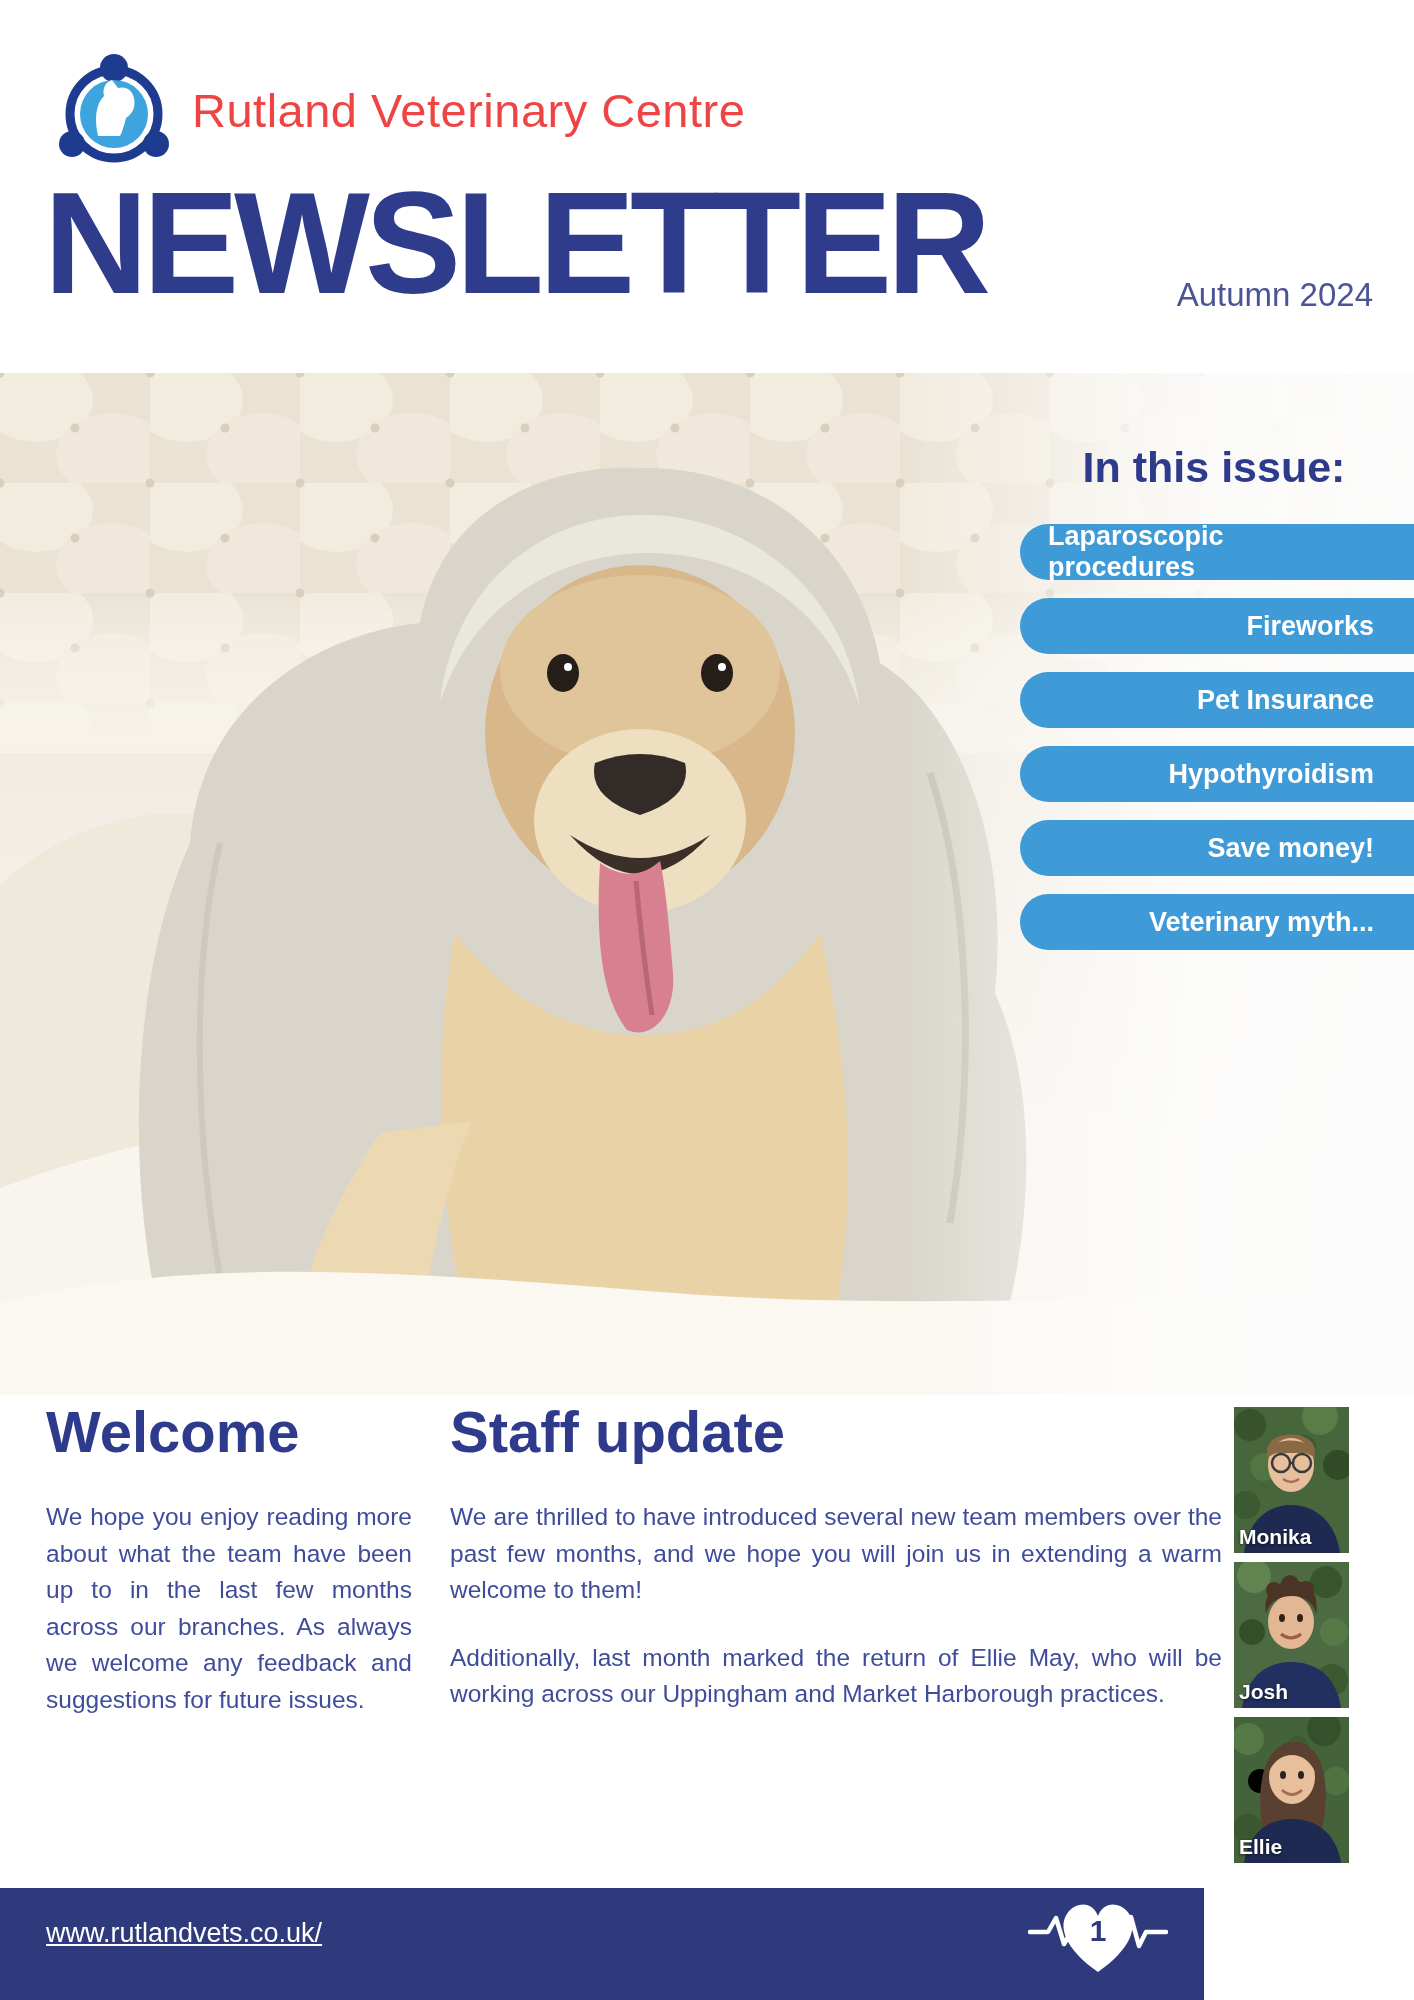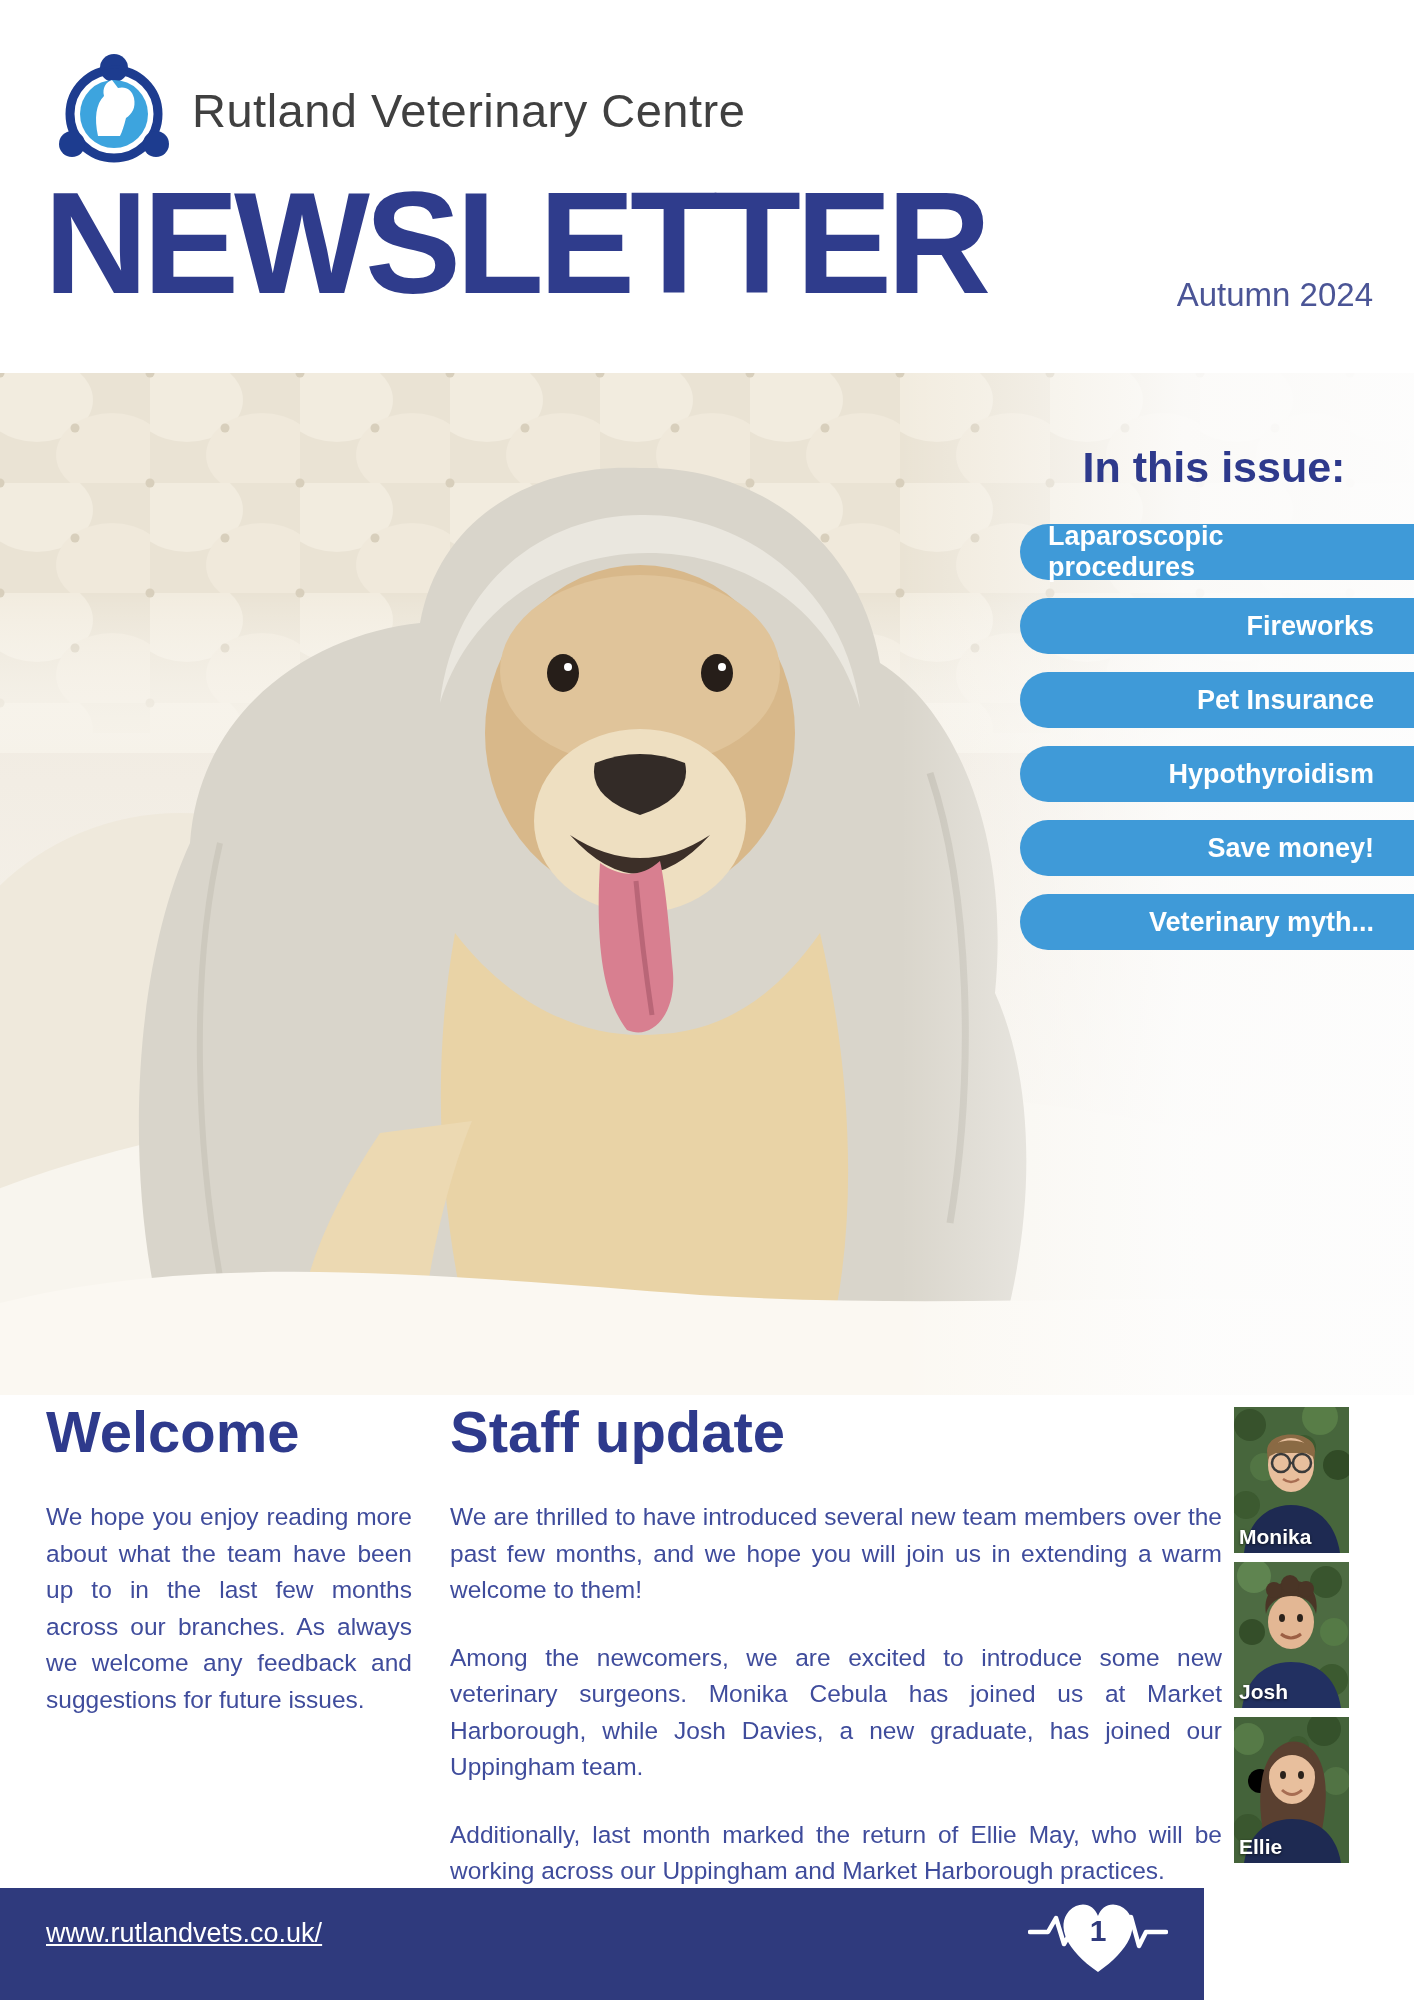--- a/index.html
+++ b/index.html
@@ -6,21 +6,21 @@
   html,body { background:#e8e8e8; }
   .page {
     position:relative; width:1414px; height:2000px; background:#ffffff;
     overflow:hidden; font-family:"Liberation Sans", sans-serif; margin:0 auto;
   }
 
   
   .logo-row { position:absolute; left:58px; top:52px; display:flex; align-items:center; }
   .logo-icon { width:112px; height:116px; flex:0 0 auto; }
   .brand {
-    margin-left:22px; font-size:47px; color:#404040; letter-spacing:0.5px;
+    margin-left:22px; font-size:47px; color:#ef4444; letter-spacing:0.5px;
     font-weight:400;
   }
   .title {
     position:absolute; left:44px; top:172px;
     font-size:144px; font-weight:800; letter-spacing:-5px;
     color:#2f3c8c; line-height:1;text-align:center;
   }
   .issue-date {
     position:absolute; right:41px; top:276px;
     font-size:33px; color:#4b5596;
@@ -177,21 +177,20 @@
   </div>
 
   <div class="col-welcome">
     <h2 class="section-heading">Welcome</h2>
     <p class="body-par">We hope you enjoy reading more about what the team have been up to in the last few months across our branches. As always we welcome any feedback and suggestions for future issues.</p>
   </div>
 
   <div class="col-staff">
     <h2 class="section-heading">Staff update</h2>
     <p class="body-par">We are thrilled to have introduced several new team members over the past few months, and we hope you will join us in extending a warm welcome to them!</p>
-    <p class="body-par">Among the newcomers, we are excited to introduce some new veterinary surgeons. Monika Cebula has joined us at Market Harborough, while Josh Davies, a new graduate, has joined our Uppingham team.</p>
     <p class="body-par">Additionally, last month marked the return of Ellie May, who will be working across our Uppingham and Market Harborough practices.</p>
   </div>
 
   <div class="photos">
 
     <div class="photo">
       <svg viewBox="0 0 115 146">
         <rect width="115" height="146" fill="#47663c"></rect>
         <circle cx="16" cy="18" r="16" fill="#37522c"></circle>
           <circle cx="86" cy="10" r="18" fill="#587d47"></circle>

